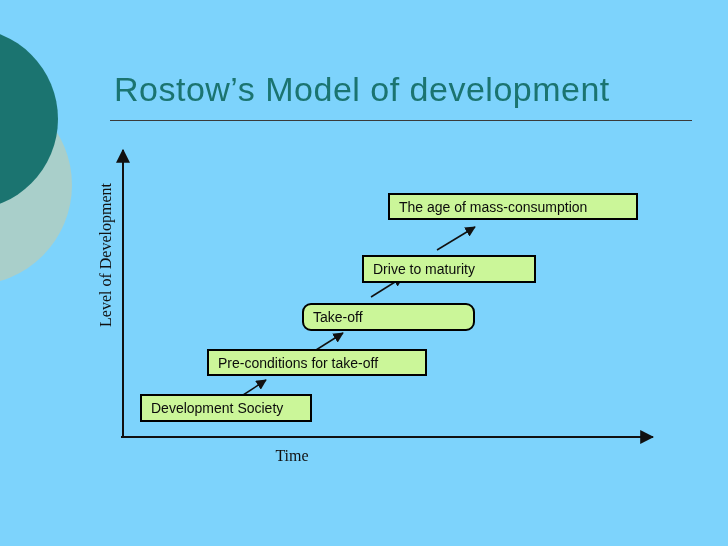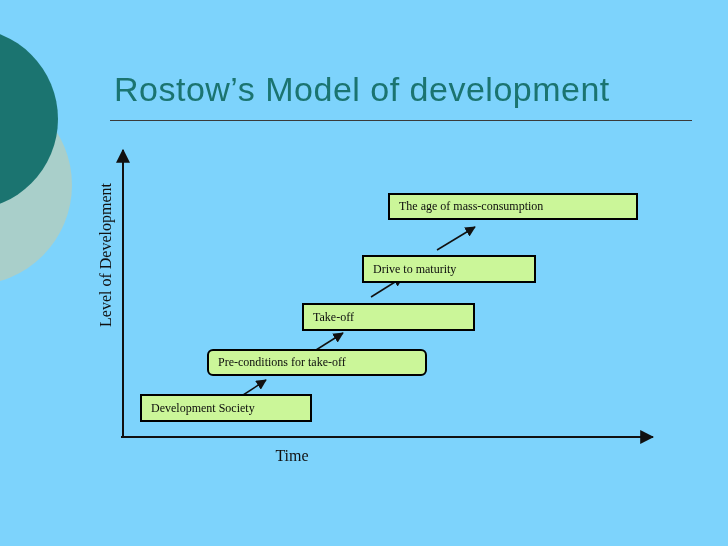--- a/index.html
+++ b/index.html
@@ -57,28 +57,28 @@
     transform: translate(-50%, -50%);
   }
   .stage-box {
     position: absolute;
     box-sizing: border-box;
     background: var(--stage-box-fill, #CBF699);
     border: 2px solid var(--stage-box-border, #000000);
     display: flex;
     align-items: center;
     padding-left: 9px;
-    font-family: Liberation Serif, serif;
-    font-size: 12px;
+    font-family: Liberation Sans, sans-serif;
+    font-size: 14px;
     color: #0c0c0c;
     white-space: nowrap;
   }
   .stage-1 { left: 140px; top: 394px; width: 172px; height: 28px; }
-  .stage-2 { left: 207px; top: 349px; width: 220px; height: 27px; border-radius: 6px; }
-  .stage-3 { left: 302px; top: 303px; width: 173px; height: 28px; }
+  .stage-2 { left: 207px; top: 349px; width: 220px; height: 27px; }
+  .stage-3 { left: 302px; top: 303px; width: 173px; height: 28px; border-radius: 9px; }
   .stage-4 { left: 362px; top: 248px; width: 174px; height: 28px; margin-top: 7px; }
   .stage-5 { left: 388px; top: 193px; width: 250px; height: 27px; }
 </style>
 </head>
 <body>
 
 <div class="slide">
 
   <div class="circle circle-pale"></div>
   <div class="circle circle-dark"></div>

